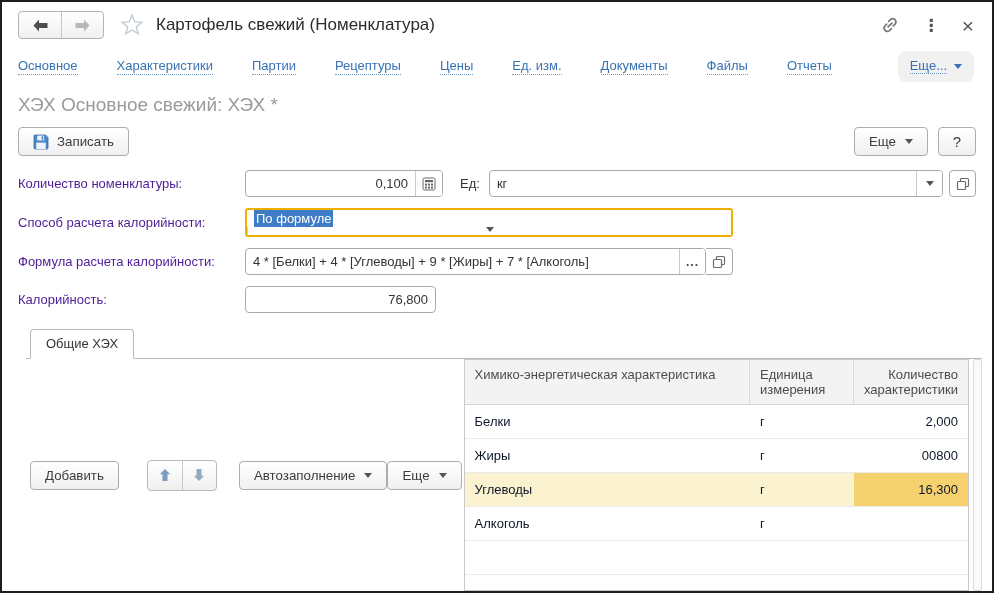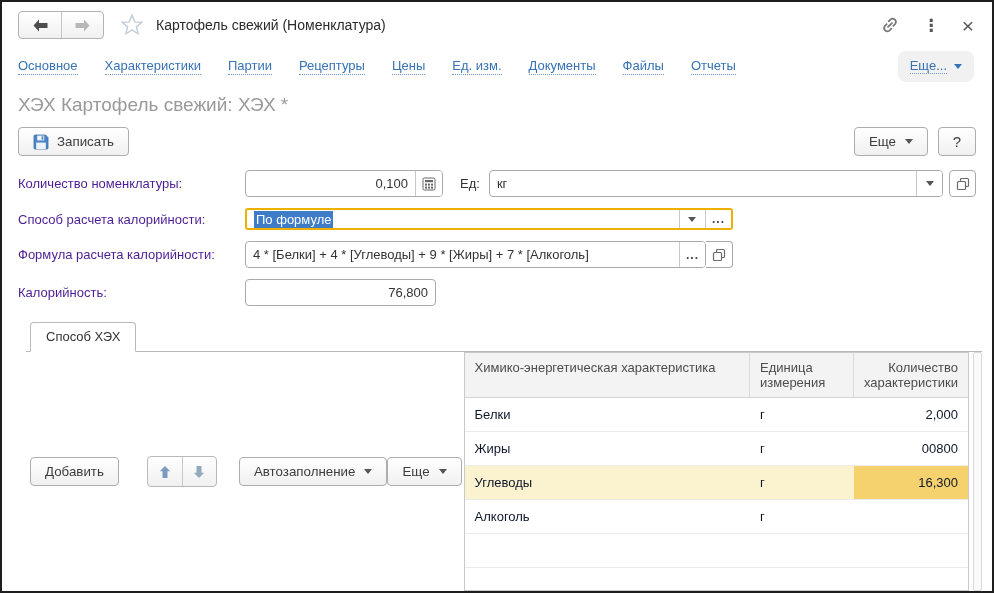--- a/index.html
+++ b/index.html
@@ -9,27 +9,27 @@
     position:relative; width:994px; height:593px; margin:0 auto;
     background:#fff; border:2px solid #1e1e1e; overflow:hidden;
     display:flex; flex-direction:column;
   }
   
   .titlebar{ display:flex; align-items:center; padding:9px 18px 4px 16px; }
   .navpair{ display:flex; border:1px solid #b3b3b3; border-radius:4px; overflow:hidden; background:linear-gradient(#ffffff,#f0f0f0); }
   .navbtn{ width:42px; height:26px; display:flex; align-items:center; justify-content:center; cursor:pointer; }
   .navbtn + .navbtn{ border-left:1px solid #c6c6c6; }
   .star{ margin-left:16px; display:flex; align-items:center; }
-  .win-title{ margin-left:12px; font-size:14px; color:#2b2b2b; }
+  .win-title{ margin-left:12px; font-size:17px; color:#2b2b2b; }
   .titlebar .spacer{ flex:1; }
   .tb-icon{ margin-left:22px; display:flex; align-items:center; cursor:pointer; color:#666; }
   .kebab{ font-size:17px; font-weight:bold; letter-spacing:0; line-height:1; color:#555; }
   .close-x{ font-size:21px; line-height:1; color:#555; }
   
-  .menubar{ display:flex; align-items:center; padding:8px 18px 6px 16px; }
+  .menubar{ display:flex; align-items:center; padding:8px 18px 6px 16px;gap:12px; }
   .navlink{ color:#3672b4; margin-right:27px; cursor:pointer; border-bottom:1px dotted #6f9bcb; padding-bottom:1px; white-space:nowrap; }
   .more-nav{ margin-left:auto; background:#f1f1f1; border-radius:8px; padding:7px 12px 8px; display:flex; align-items:center; gap:7px; cursor:pointer; }
   .more-nav span{ color:#3672b4; border-bottom:1px dotted #6f9bcb; }
   .tri{ width:0; height:0; border-left:4px solid transparent; border-right:4px solid transparent; border-top:5px solid #3672b4; }
   .tri.gray{ border-top-color:#555; }
   
   .page-title{ padding:6px 16px 2px; font-size:19px; color:#9a9a9a; }
   
   .btn{ display:inline-flex; align-items:center; justify-content:center; gap:8px; height:29px;
         border:1px solid #adadad; border-radius:4px; background:linear-gradient(#ffffff,#f0f0f0);
@@ -38,21 +38,21 @@
   .cmdbar .spacer{ flex:1; }
   .helpbtn{ width:38px; font-size:15px; }
   
   .form{ padding:6px 16px 0; }
   .frow{ display:flex; align-items:center; margin-bottom:11px; }
   .flabel{ width:227px; flex:0 0 227px; color:#4c1d95; }
   .fieldgrp{ display:flex; align-items:stretch; border:1px solid #a9a9a9; border-radius:4px; background:#fff; height:27px; overflow:hidden; }
   .fieldgrp .val{ display:flex; align-items:center; padding:0 7px; }
   .fieldgrp .val.num{ justify-content:flex-end; }
   .inbtn{ display:flex; align-items:center; justify-content:center; border-left:1px solid #c9c9c9; padding:0 6px; cursor:pointer; background:#fff; min-width:26px; color:#555; }
-  .focus-yellow{ border:2px solid #eeb000; height:22px; border-radius:3px; }
+  .focus-yellow{ border:2px solid #eeb000; height:29px; border-radius:3px;flex-direction:column; }
   .sel-text{ background:#3e7cc8; color:#fff; padding:1px 2px; }
   .openbtn{ margin-left:6px; width:27px; height:27px; border:1px solid #a9a9a9; border-radius:4px; background:#fff; display:flex; align-items:center; justify-content:center; cursor:pointer; }
   .unitlabel{ margin:0 9px 0 17px; flex:0 0 auto; }
   .ellipsis-txt{ font-weight:bold; letter-spacing:1px; font-size:12px; color:#444; }
   
   .tabstrip{ margin:4px 10px 0 24px; border-bottom:1px solid #b9b9b9; padding-left:4px; }
   .tab{ display:inline-block; position:relative; top:1px; background:#fff; border:1px solid #b9b9b9; border-bottom:1px solid #fff;
         border-radius:4px 4px 0 0; padding:6px 15px 7px; color:#333; cursor:pointer; }
   
   .tblarea{ flex:1; display:flex; flex-direction:row; margin:0 10px 0 24px; overflow:hidden; }
@@ -127,21 +127,21 @@
     <span class="navlink">Ед. изм.</span>
     <span class="navlink">Документы</span>
     <span class="navlink">Файлы</span>
     <span class="navlink">Отчеты</span>
     <div class="more-nav">
       <span>Еще...</span>
       <i class="tri"></i>
     </div>
   </div>
 
-  <div class="page-title">ХЭХ Картофель свежий: ХЭХ *</div>
+  <div class="page-title">ХЭХ Основное свежий: ХЭХ *</div>
 
   <div class="cmdbar">
     <button class="btn">
       <span>
         <svg width="16" height="16" viewBox="0 0 16 16">
           <path d="M2 1h10.5L15 3.5V14a1 1 0 0 1-1 1H2a1 1 0 0 1-1-1V2a1 1 0 0 1 1-1z" fill="#4d86c8" stroke="#3a6ea5" stroke-width="0.8"></path>
           <rect x="4.2" y="1.6" width="7" height="4.8" fill="#eef3fa"></rect>
           <rect x="8.6" y="2.3" width="1.7" height="3.4" fill="#4d86c8"></rect>
           <rect x="3.2" y="8.6" width="9.6" height="6.4" fill="#eef3fa"></rect>
         </svg>
@@ -232,21 +232,21 @@
     <div class="frow">
       <div class="flabel">Калорийность:</div>
       <div class="fieldgrp" style="width:191px;">
         <div class="val num" style="flex:1;">76,800</div>
       </div>
     </div>
 
   </div>
 
   <div class="tabstrip">
-    <div class="tab">Способ ХЭХ</div>
+    <div class="tab">Общие ХЭХ</div>
   </div>
 
   <div class="tblarea">
 
     <div class="tbltoolbar">
       <button class="btn">
         <span>Добавить</span>
       </button>
       <div class="arrowpair">
         <div class="arrowbtn">

